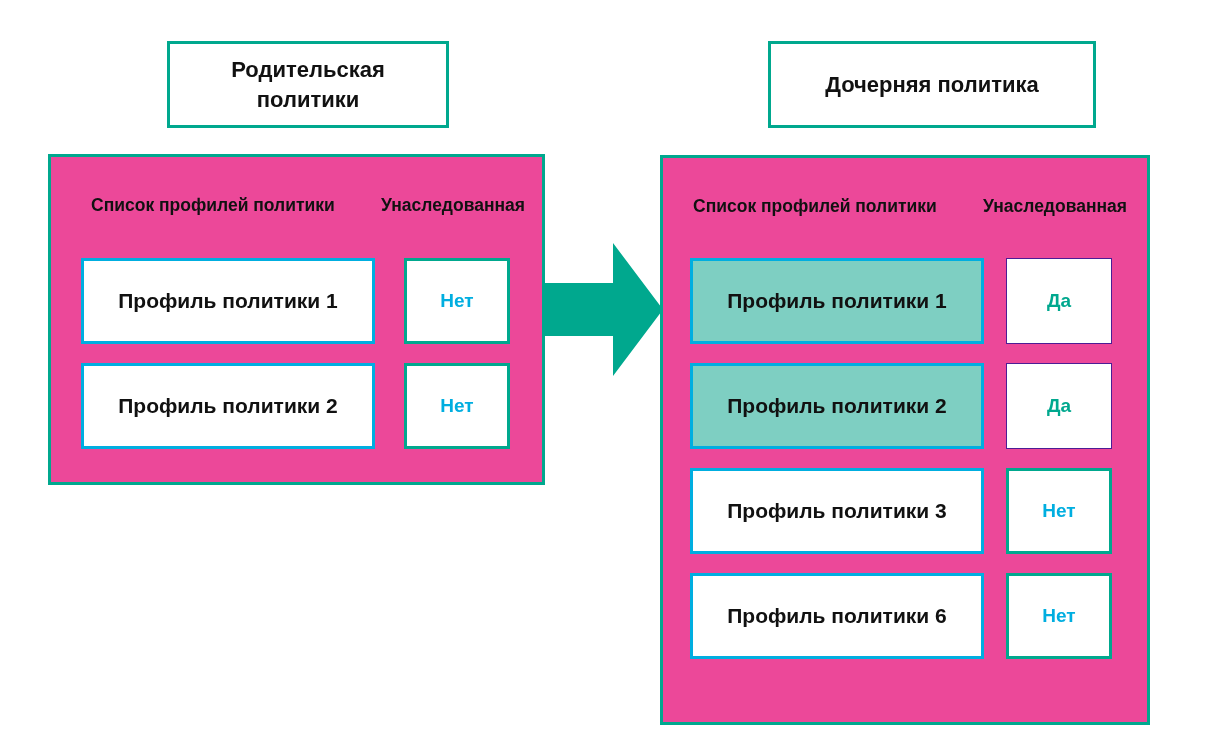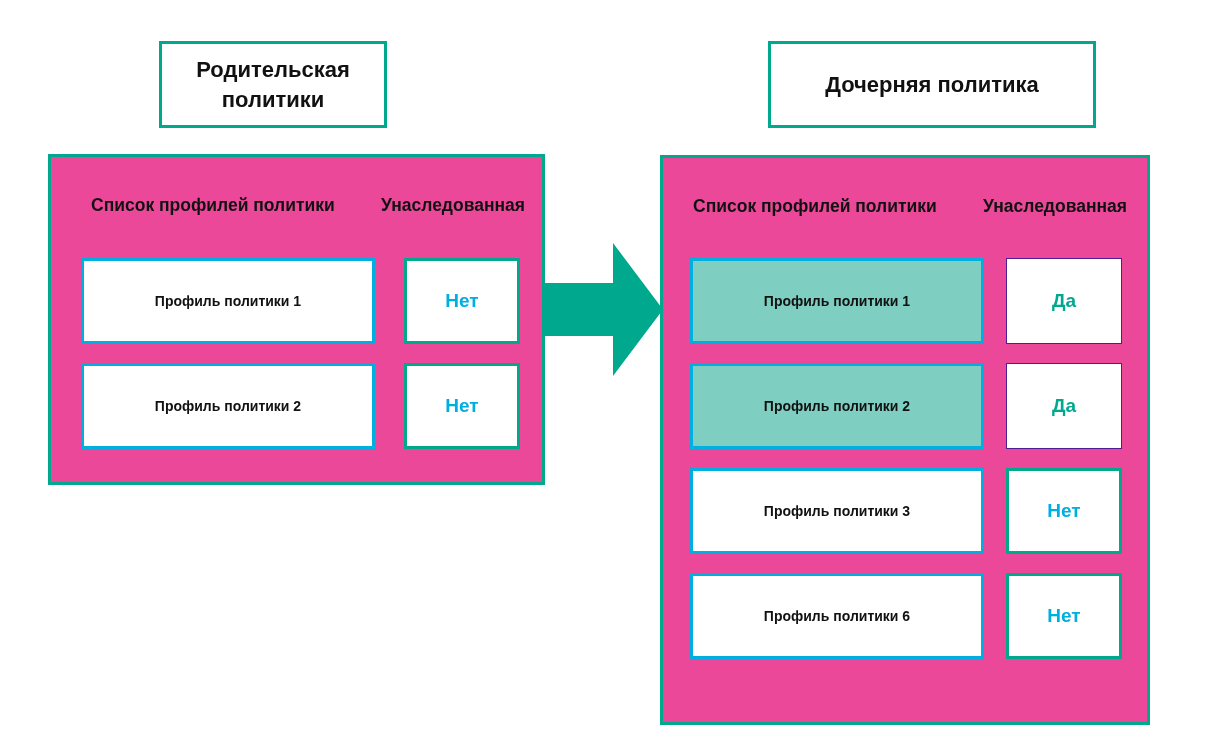--- a/index.html
+++ b/index.html
@@ -30,21 +30,21 @@
     display: flex;
     align-items: center;
     justify-content: center;
     text-align: center;
     color: #111111;
     font-weight: bold;
     font-size: 22px;
     line-height: 1.35;
     padding: 4px 10px;
   }
-  #caption-parent { left: 159px; top: 41px; width: 228px; height: 87px; }
+  #caption-parent { left: 167px; top: 41px; width: 282px; height: 87px; }
   #caption-child  { left: 768px; top: 41px; width: 328px; height: 87px; }
 
   
   .panel {
     position: absolute;
     box-sizing: border-box;
     border: 3px solid #00a88e;
     background: #ec4899;
   }
   #panel-parent { left: 48px;  top: 154px; width: 497px; height: 331px; }
@@ -89,30 +89,30 @@
     box-sizing: border-box;
     width: 294px;
     height: 86px;
     border: 3px solid #00aee0;
     background: #ffffff;
     display: flex;
     align-items: center;
     justify-content: center;
     color: #111111;
     font-weight: bold;
-    font-size: 14px;
+    font-size: 21px;
     white-space: nowrap;
   }
   .profile-box.highlighted {
     background: #7ecfc2;
   }
 
   .inherit-box {
     box-sizing: border-box;
-    width: 116px;
+    width: 106px;
     height: 86px;
     background: #ffffff;
     display: flex;
     align-items: center;
     justify-content: center;
     font-weight: bold;
     font-size: 19px;
   }
   
   .inherit-box.no {

